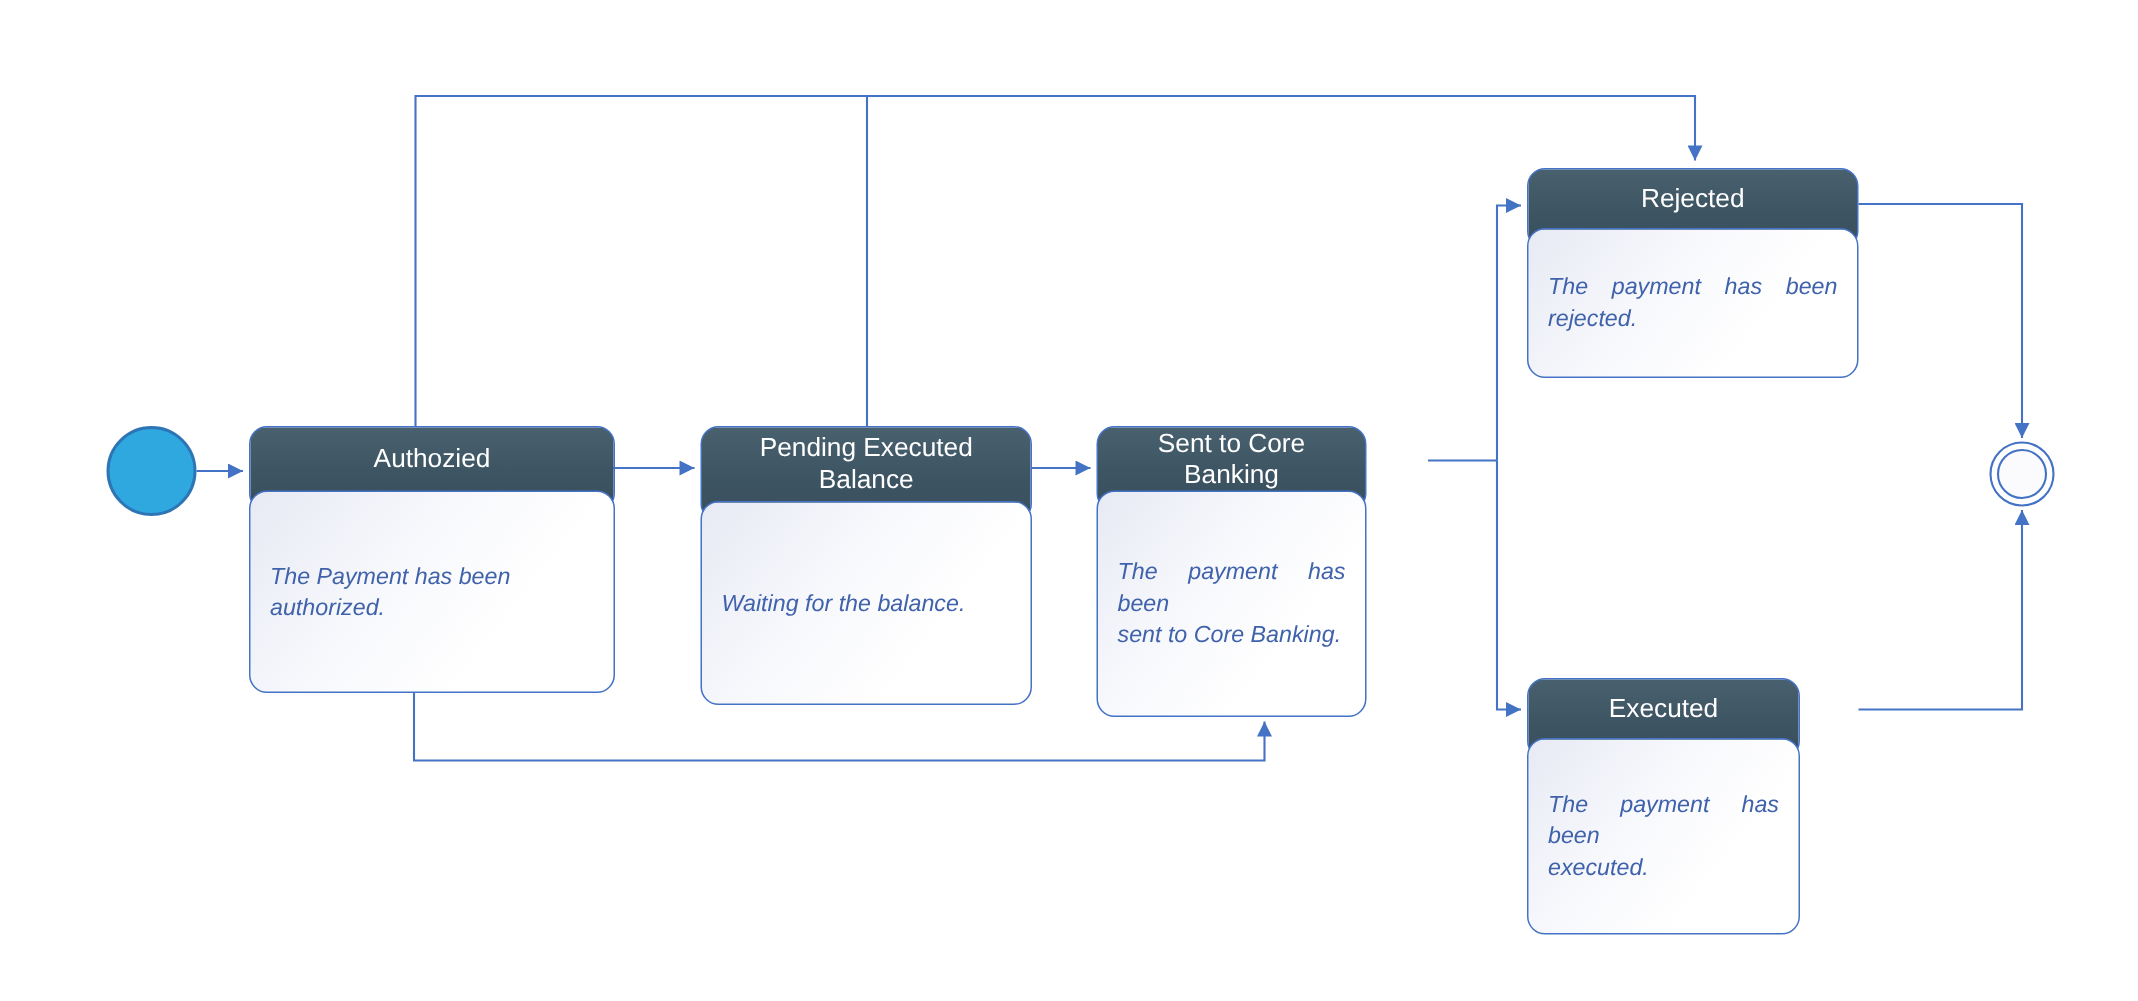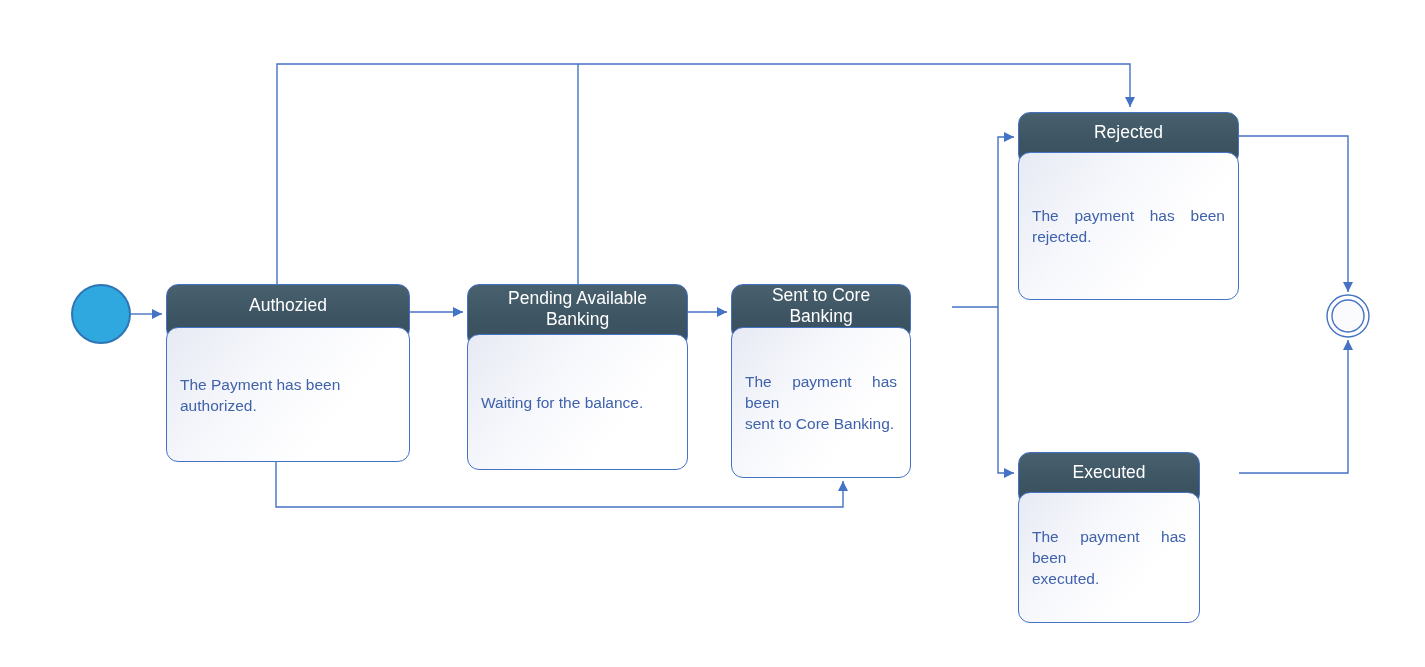--- a/index.html
+++ b/index.html
@@ -34,21 +34,21 @@
     box-sizing:border-box;
     border-radius:12px;
     background:linear-gradient(128deg,#e7eaf4 0%,#f7f8fc 38%,#ffffff 70%);
     border:1.4px solid #4472C4;
     display:flex;align-items:center;
     padding:0 13px;
     color:#3f62ab;
     font-size:15.5px;
     line-height:21px;
   }
-  .state-body p{margin:0;width:100%;}
+  .state-body p{margin:0;width:100%;font-style:italic;}
   .line{display:block;}
   .line.justify{text-align:justify;text-align-last:justify;}
 </style>
 </head>
 <body>
 
 <div class="canvas">
 
   <svg class="connectors" viewBox="0 0 1425 667" xmlns="http://www.w3.org/2000/svg">
     <defs>
@@ -86,42 +86,42 @@
     <div class="state-body">
       <p>
         <span class="line">The Payment has been</span>
         <span class="line">authorized.</span>
       </p>
     </div>
   </div>
 
   <div class="state" style="left:467px;top:284px;width:221px;height:186px;--hh:50px;">
     <div class="state-header">
-      <span>Pending Available Banking</span>
+      <span>Pending Executed Balance</span>
     </div>
     <div class="state-body">
       <p>
         <span class="line">Waiting for the balance.</span>
       </p>
     </div>
   </div>
 
   <div class="state" style="left:731px;top:284px;width:180px;height:194px;--hh:43px;">
     <div class="state-header">
       <span>Sent to Core Banking</span>
     </div>
     <div class="state-body">
       <p>
         <span class="line justify">The payment has been</span>
         <span class="line">sent to Core Banking.</span>
       </p>
     </div>
   </div>
 
-  <div class="state" style="left:1018px;top:112px;width:221px;height:188px;border-radius:11px;--hh:40px;">
+  <div class="state" style="left:1018px;top:112px;width:221px;height:140px;border-radius:11px;--hh:40px;">
     <div class="state-header">
       <span>Rejected</span>
     </div>
     <div class="state-body">
       <p>
         <span class="line justify">The payment has been</span>
         <span class="line">rejected.</span>
       </p>
     </div>
   </div>

